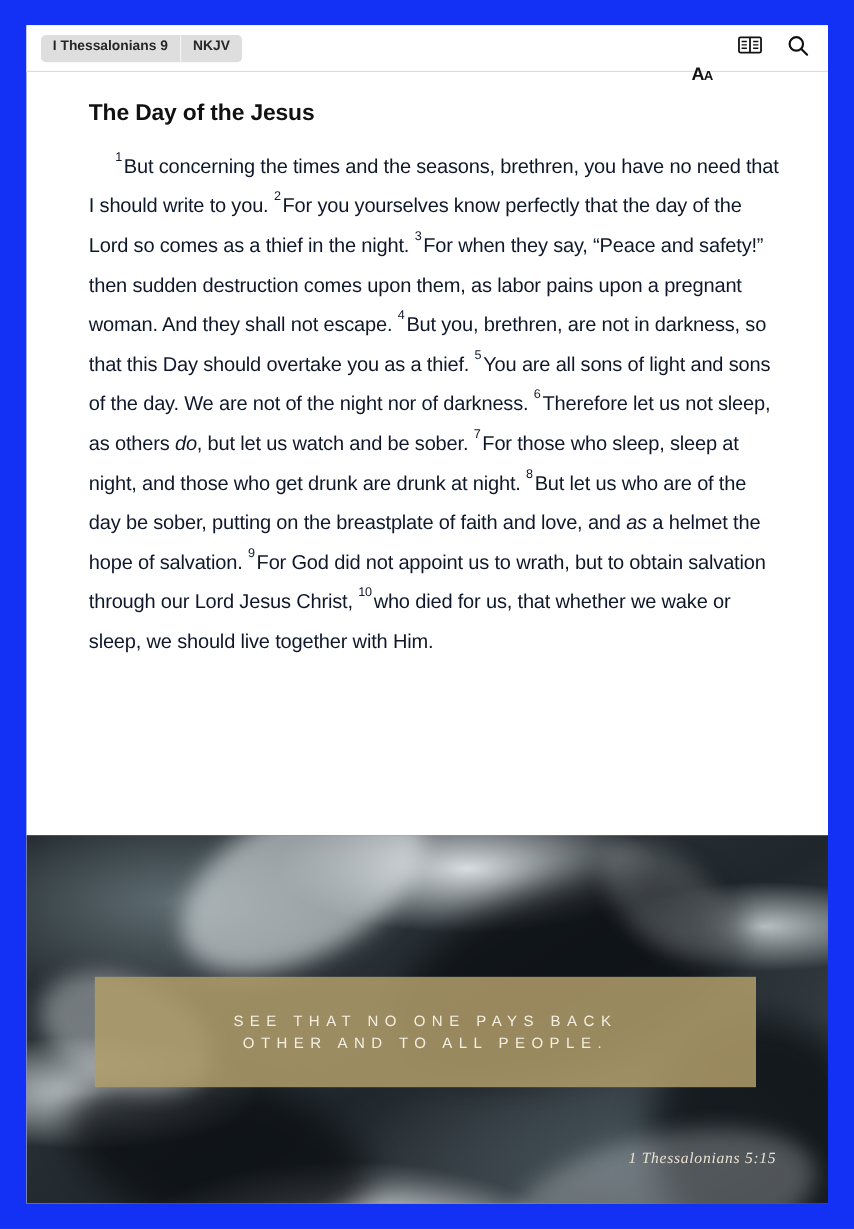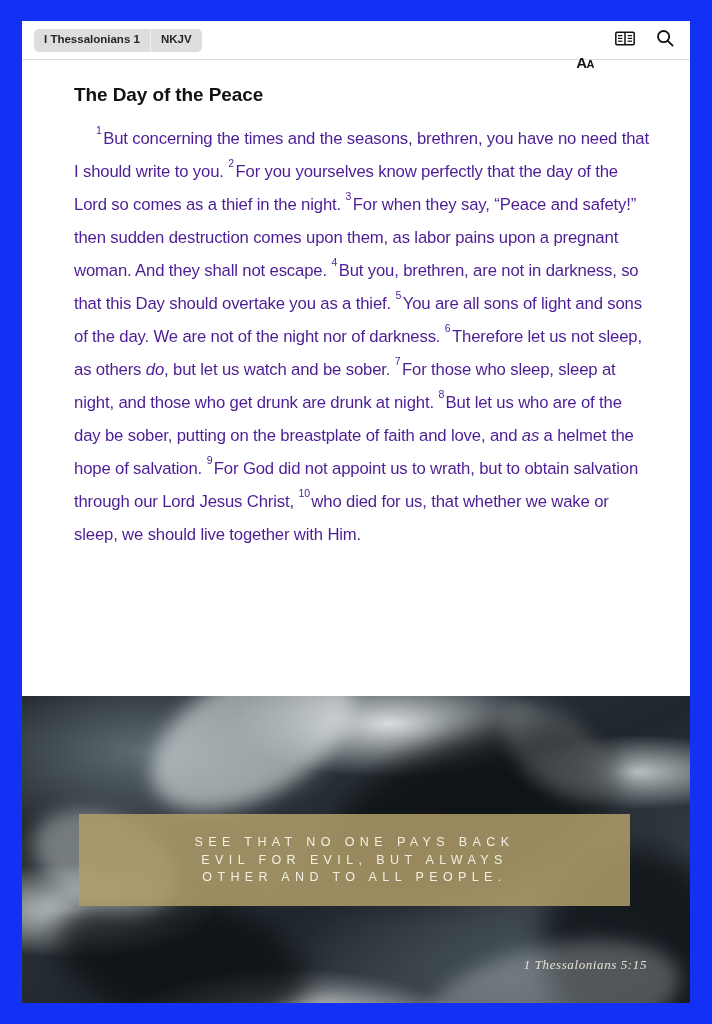--- a/index.html
+++ b/index.html
@@ -84,21 +84,21 @@
     font-size: 19px;
     font-weight: bold;
     color: #111111;
     margin: 10px 0 16px 30px;
     letter-spacing: -0.1px;
   }
   .chapter-body {
     font-family: "Liberation Sans", sans-serif;
     font-size: 16.7px;
     line-height: 33px;
-    color: #4c1d95;
+    color: #0f172a;
     margin: 0 0 0 30px;
     padding-right: 16px;
     text-indent: 22px;
     letter-spacing: -0.15px;
   }
   .chapter-body.second {
     margin-top: 15px;
   }
   .vnum {
     font-size: 10.5px;
@@ -179,21 +179,21 @@
     margin-top: 36px;
   }
 </style>
 </head>
 <body>
 
 <div class="app-frame">
 
   <div class="topbar">
     <div class="ref-pills">
-      <div class="pill book">I Thessalonians 1</div>
+      <div class="pill book">I Thessalonians 9</div>
       <div class="pill version">NKJV</div>
     </div>
     <div class="topbar-spacer"></div>
     <div class="topbar-actions">
       <div class="icon-btn">
         <span class="aa-icon">A<span class="small">A</span></span>
       </div>
       <div class="icon-btn">
         <span>
           <svg width="20" height="15" viewBox="0 0 20 15" aria-hidden="true">
@@ -213,21 +213,21 @@
           <svg width="18" height="18" viewBox="0 0 18 18" aria-hidden="true">
             <circle cx="7.6" cy="7.6" r="5.6" fill="none" stroke="#111" stroke-width="1.8"></circle>
             <line x1="11.8" y1="11.8" x2="16.6" y2="16.6" stroke="#111" stroke-width="1.8" stroke-linecap="round"></line>
           </svg>
         </span>
       </div>
     </div>
   </div>
 
   <div class="reader">
-    <h1 class="chapter-title">The Day of the Peace</h1>
+    <h1 class="chapter-title">The Day of the Jesus</h1>
 
     <p class="chapter-body">
       <span class="vnum">1</span><span>But concerning the times and the seasons, brethren, you have no need that I should write to you.</span>
       <span class="vnum">2</span><span>For you yourselves know perfectly that the day of the Lord so comes as a thief in the night.</span>
       <span class="vnum">3</span><span>For when they say, “Peace and safety!” then sudden destruction comes upon them, as labor pains upon a pregnant woman. And they shall not escape.</span>
       <span class="vnum">4</span><span>But you, brethren, are not in darkness, so that this Day should overtake you as a thief.</span>
       <span class="vnum">5</span><span>You are all sons of light and sons of the day. We are not of the night nor of darkness.</span>
       <span class="vnum">6</span><span>Therefore let us not sleep, as others </span><em>do</em><span>, but let us watch and be sober.</span>
       <span class="vnum">7</span><span>For those who sleep, sleep at night, and those who get drunk are drunk at night.</span>
       <span class="vnum">8</span><span>But let us who are of the day be sober, putting on the breastplate of faith and love, and </span><em>as</em><span> a helmet the hope of salvation.</span>
@@ -242,20 +242,19 @@
     <div class="dark-blob d2"></div>
     <div class="dark-blob d3"></div>
     <div class="streak s1"></div>
     <div class="streak s2"></div>
     <div class="streak s3"></div>
     <div class="streak s4"></div>
     <div class="streak s5"></div>
 
     <div class="verse-plaque">
       <div class="plaque-line">SEE THAT NO ONE PAYS BACK</div>
-      <div class="plaque-line">EVIL FOR EVIL, BUT ALWAYS</div>
       <div class="plaque-line">OTHER AND TO ALL PEOPLE.</div>
     </div>
 
     <div class="verse-credit">1 Thessalonians 5:15</div>
   </div>
 
 </div>
 
 </body></html>

